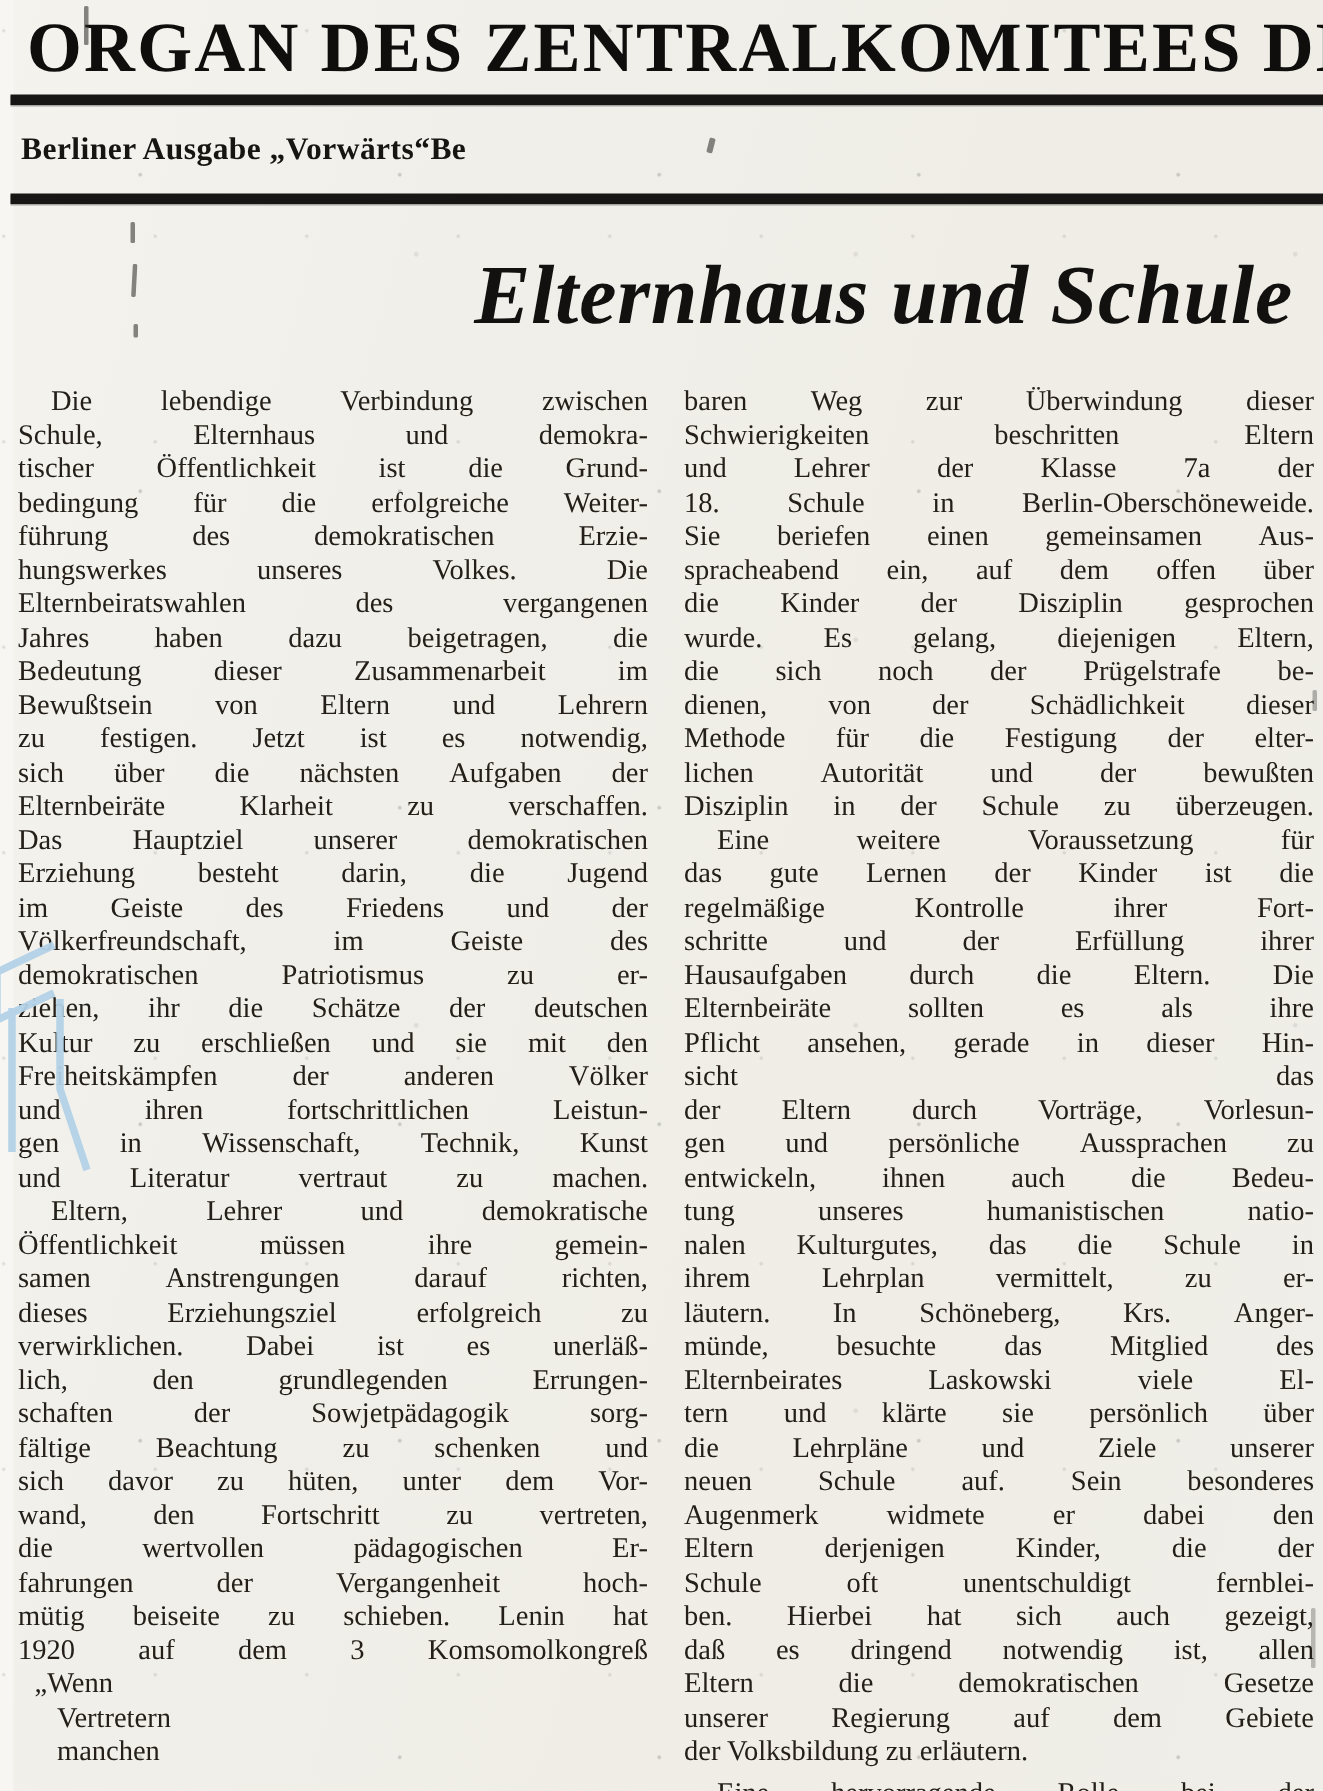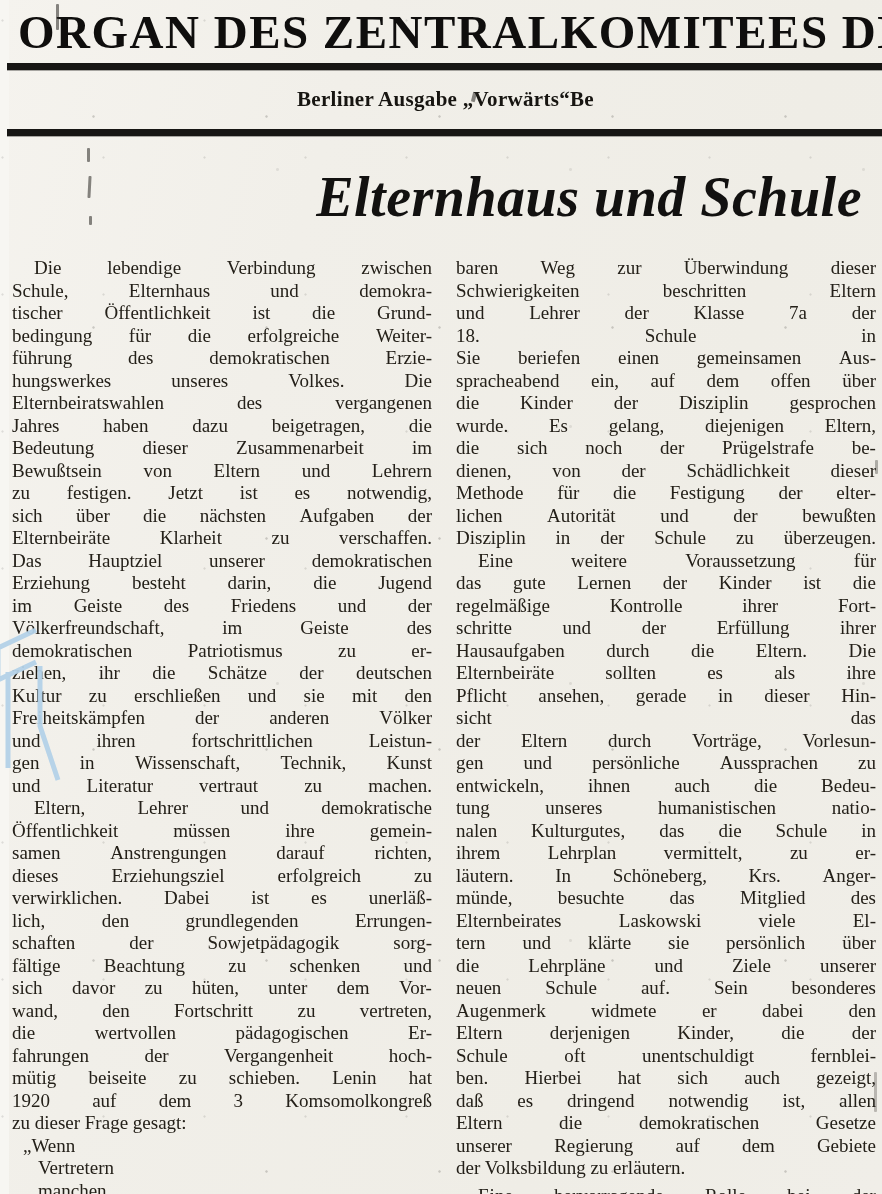--- a/index.html
+++ b/index.html
@@ -23,21 +23,21 @@
     position:absolute; left:18px; top:5px;
     font-weight:700; font-size:47px; line-height:1.15;
     letter-spacing:1.5px; white-space:nowrap; color:#0f0e0d;
   }
   .rule { position:absolute; left:7px; right:-4px; height:7px; background:#171614;
     box-shadow:0 1px 0 rgba(23,22,20,.35); }
   .rule-top { top:63px; }
   .rule-bottom { top:129px; }
   .edition-row {
     position:absolute; left:14px; right:5px; top:87px; height:30px;
-    display:flex; justify-content:center; align-items:flex-start;
+    display:flex; justify-content:flex-start; align-items:flex-start;
     font-weight:700; font-size:21px; color:#171511; letter-spacing:.3px;
   }
 
   
   .headline {
     position:absolute; left:0; right:20px; top:164px; margin:0;
     text-align:right;
     font-style:italic; font-weight:700; font-size:56px; line-height:1.2;
     color:#121110; letter-spacing:.5px;
   }
@@ -351,21 +351,20 @@
             <span>Lenin</span>
             <span>hat</span>
           </div>
           <div class="line j">
             <span>1920</span>
             <span>auf</span>
             <span>dem</span>
             <span>3</span>
             <span>Komsomolkongreß</span>
           </div>
-          <div class="line">zu dieser Frage gesagt:</div>
         </div>
         <div class="para quote">
           <div class="line j">
             <span>„Wenn</span>
             <span>wir</span>
             <span>nicht</span>
             <span>selten</span>
             <span>sowohl</span>
             <span>von</span>
           </div>
@@ -404,20 +403,21 @@
             <span>Lehrer</span>
             <span>der</span>
             <span>Klasse</span>
             <span>7a</span>
             <span>der</span>
           </div>
           <div class="line j">
             <span>18.</span>
             <span>Schule</span>
             <span>in</span>
+            <span>Berlin-Oberschöneweide.</span>
           </div>
           <div class="line j">
             <span>Sie</span>
             <span>beriefen</span>
             <span>einen</span>
             <span>gemeinsamen</span>
             <span>Aus-</span>
           </div>
           <div class="line j">
             <span>spracheabend</span>

